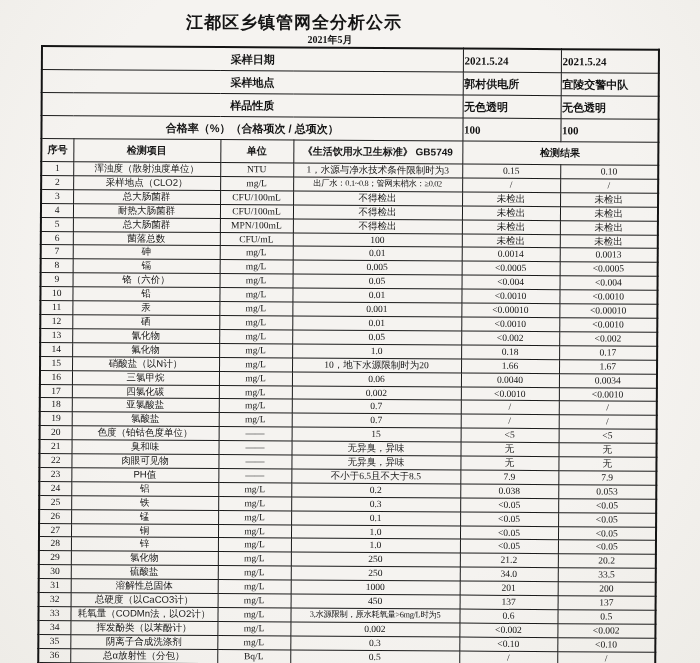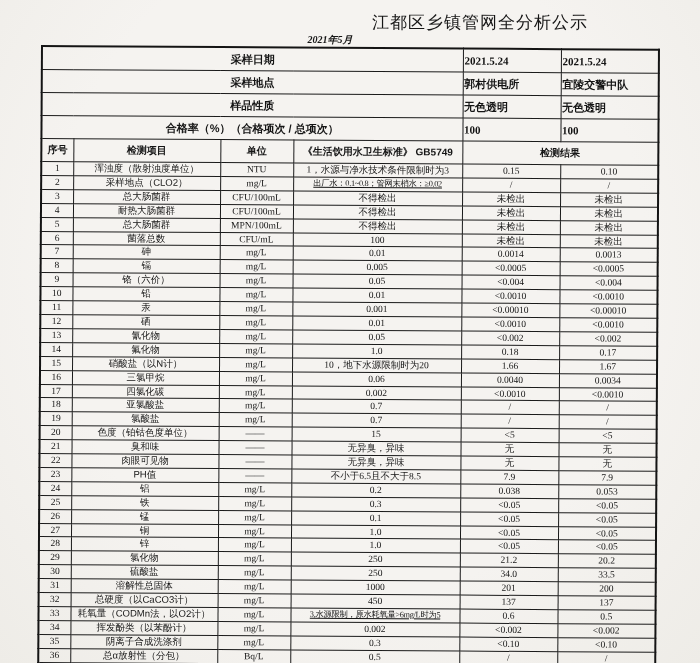--- a/index.html
+++ b/index.html
@@ -7,29 +7,28 @@
     width:700px;height:663px;
     background:#f3f1ed;
     font-family:"Liberation Serif", serif;
     color:#151515;
     overflow:hidden;
     position:relative;
   }
   .page{position:absolute;inset:0;background:radial-gradient(ellipse at 50% 40%, #f5f3f0 60%, #eeece7 100%);}
   .title{
     position:absolute;top:11px;left:0;width:588px;
-    text-align:right;
+    text-align:center;
     font-family:"Liberation Sans", sans-serif;
-    font-weight:normal;font-size:17px;letter-spacing:1px;
+    font-weight:bold;font-size:17px;letter-spacing:1px;
   }
   .subtitle{
     position:absolute;top:33px;left:0;width:660px;
     text-align:center;font-size:10px;font-weight:bold;
     font-family:"Liberation Serif", serif;
-    font-style:italic;
   }
   table.report{
     position:absolute;left:41px;top:45px;
     width:617px;
     border-collapse:collapse;
     table-layout:fixed;
     transform:rotate(0.35deg);
     transform-origin:0 0;
   }
   table.report td, table.report th{
@@ -61,21 +60,21 @@
     font-size:9.5px;text-align:center;
   }
   td.c-no{font-family:"Liberation Serif", serif;}
   td.c-item{
     text-align:left;padding-left:3px;
     font-family:"Liberation Sans", sans-serif;
     font-size:9.3px;
   }
   td.c-unit{font-size:9.3px;}
   td.c-standard{font-size:9.3px;margin-top:44px;}
-  td.c-standard.tight{font-size:8.3px;letter-spacing:-0.3px;text-decoration:underline;}
+  td.c-standard.tight{font-size:8.3px;letter-spacing:-0.3px;}
   td.c-r1, td.c-r2{font-size:9.3px;}
 </style>
 </head>
 <body>
 
 <div class="page">
   <div class="title">江都区乡镇管网全分析公示</div>
   <div class="subtitle">2021年5月</div>
 
   <table class="report">

